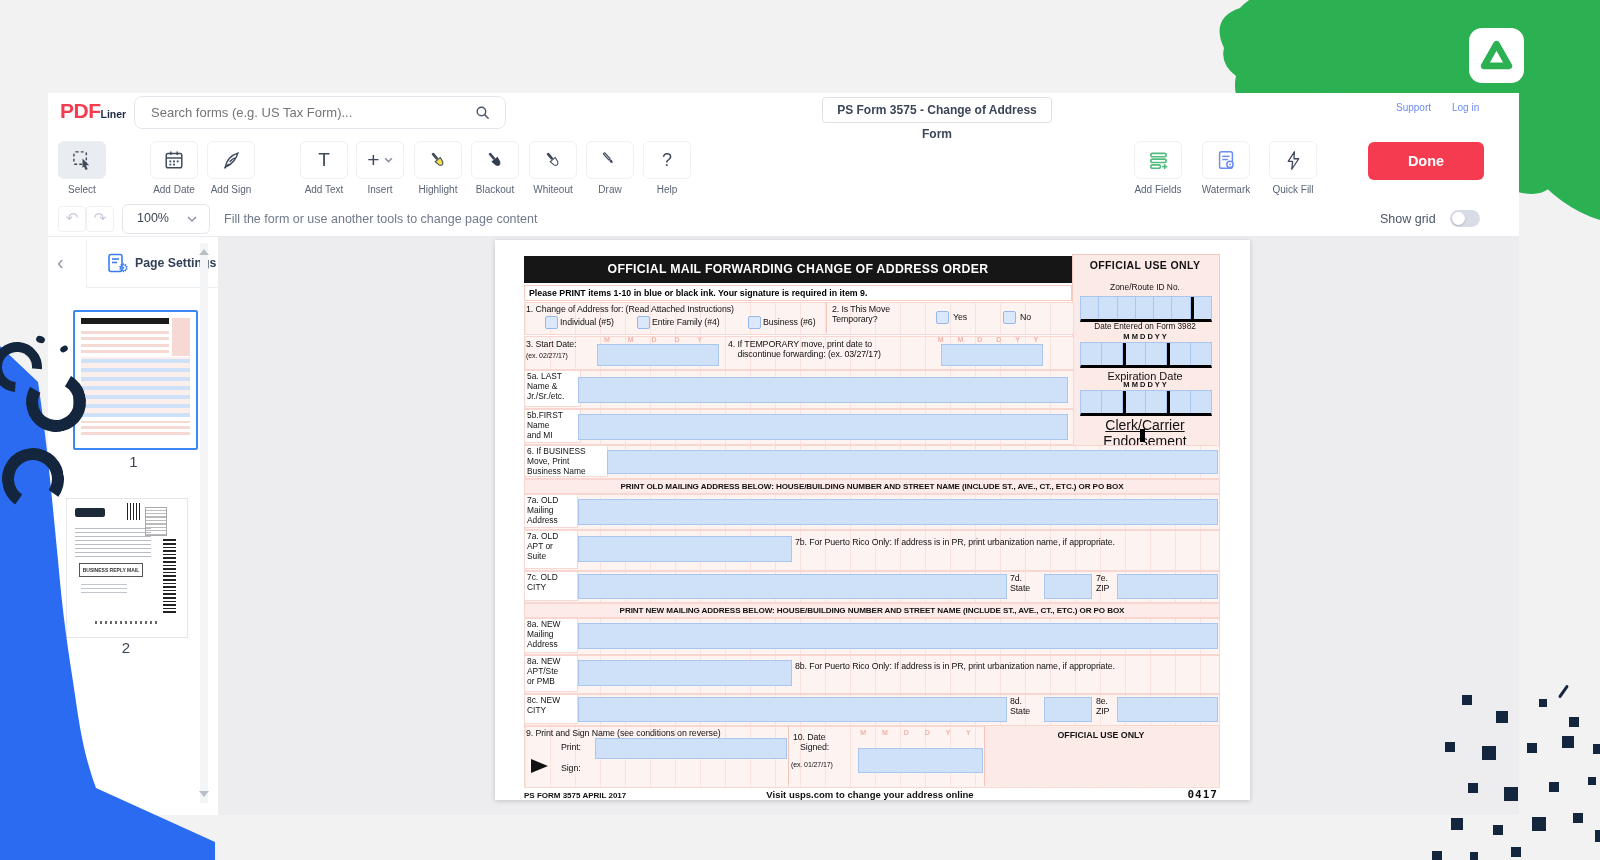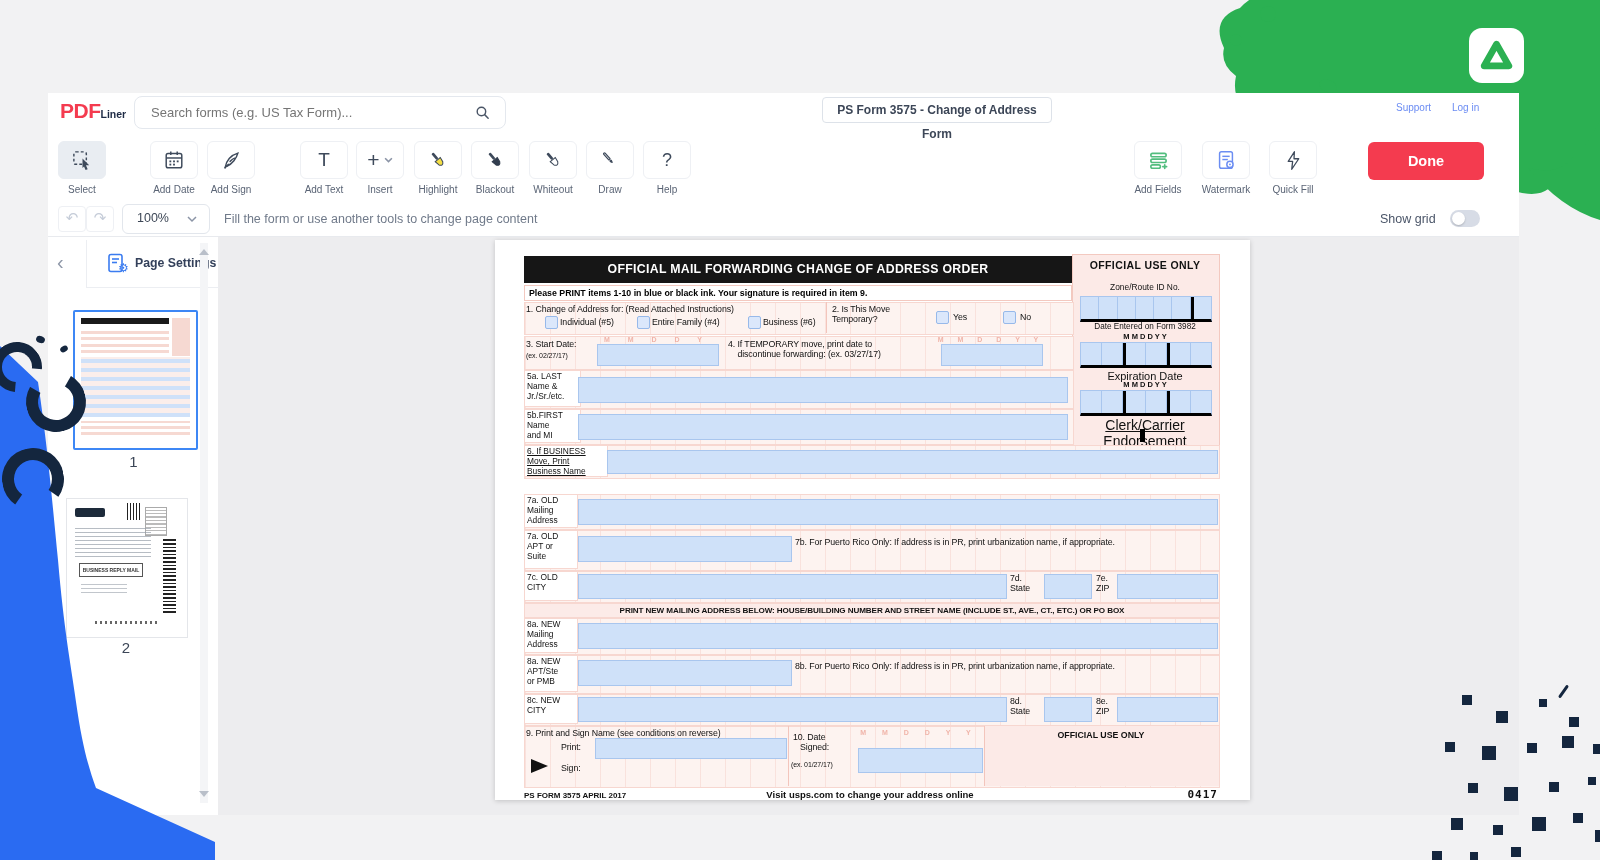--- a/index.html
+++ b/index.html
@@ -356,25 +356,26 @@
 Name &amp;
 Jr./Sr./etc.</div>
     <div class="inp" style="left:83px;top:137px;width:488px;height:24px;"></div>
     <div class="prow" style="left:29px;top:169px;width:548px;height:34px;"></div>
     <div class="lcell" style="left:29px;top:169px;width:53px;height:31px;">5b.FIRST
 Name
 and MI</div>
     <div class="inp" style="left:83px;top:174px;width:488px;height:24px;"></div>
 
     <div class="prow" style="left:29px;top:205px;width:694px;height:32px;"></div>
-    <div class="lcell" style="left:29px;top:205px;width:80px;height:29px;text-decoration:underline;">6. If BUSINESS
+    <div class="lcell" style="left:29px;top:205px;width:80px;height:29px;">6. If BUSINESS
 Move, Print
 Business Name</div>
     <div class="inp" style="left:112px;top:210px;width:609px;height:22px;"></div>
 
+    <div class="shdr" style="left:29px;top:239px;width:694px;height:13px;line-height:13px;">PRINT OLD MAILING ADDRESS BELOW: HOUSE/BUILDING NUMBER AND STREET NAME (INCLUDE ST., AVE., CT., ETC.) OR PO BOX</div>
     <div class="prow" style="left:29px;top:254px;width:694px;height:34px;"></div>
     <div class="lcell" style="left:29px;top:254px;width:50px;height:31px;">7a. OLD
 Mailing
 Address</div>
     <div class="inp" style="left:83px;top:259px;width:638px;height:24px;"></div>
 
     <div class="prow" style="left:29px;top:290px;width:694px;height:39px;"></div>
     <div class="lcell" style="left:29px;top:290px;width:50px;height:36px;">7a. OLD
 APT or
 Suite</div>

